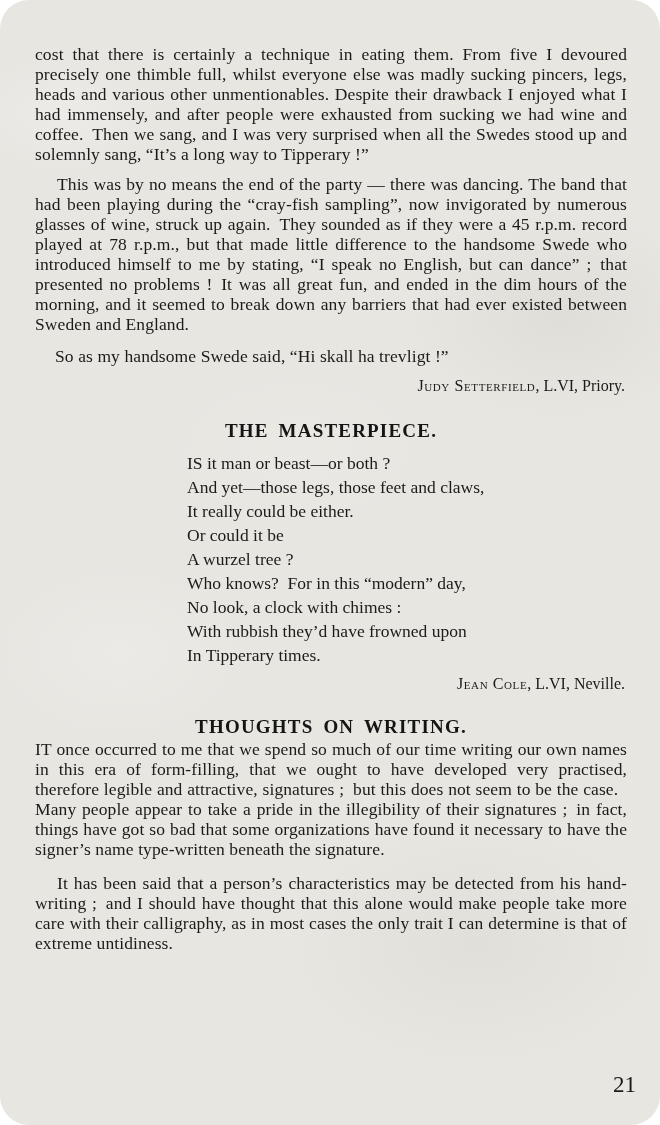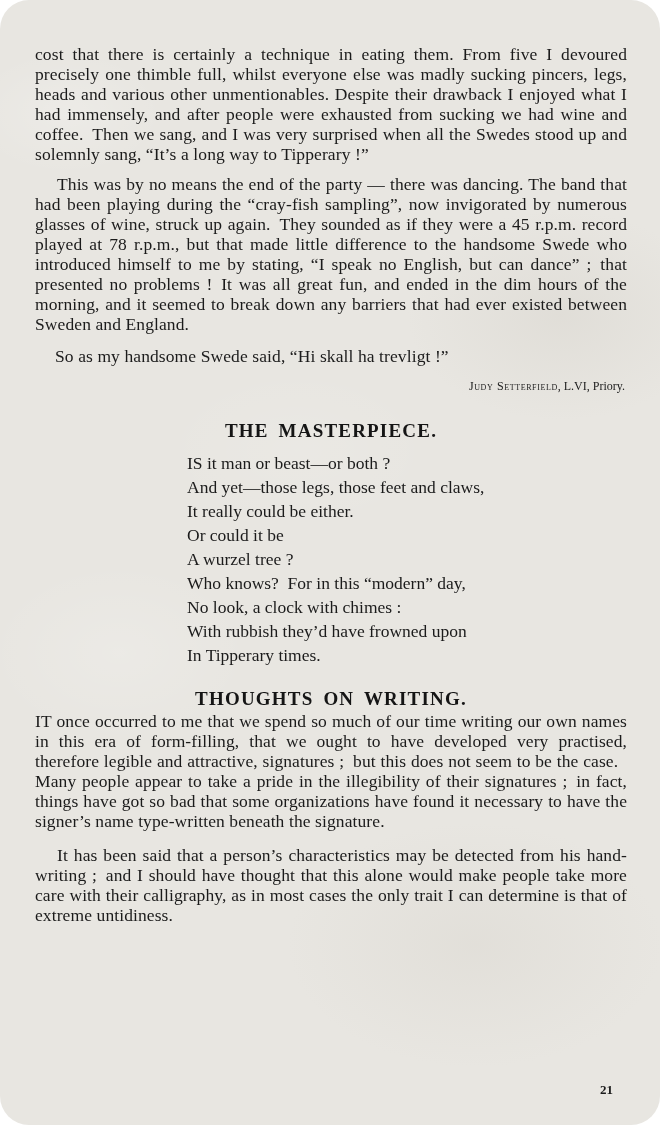--- a/index.html
+++ b/index.html
@@ -32,21 +32,21 @@
     font-size: 17.5px;
     line-height: 20px;
     text-align: justify;
     text-indent: 22px;
     letter-spacing: 0.1px;
   }
   .body-p.noindent { margin-top: 0; text-indent: 0; }
   .body-p.closing { margin-top: 12px; text-indent: 20px; text-align: left; }
   .byline {
     margin-top: 9px;
-    font-size: 12px;
+    font-size: 16px;
     line-height: 22px;
     text-align: right;
     padding-right: 2px;
   }
   .byline .sc {
     font-variant: small-caps;
     letter-spacing: 0.6px;
   }
   .heading {
     margin: 22px 0 0 0;
@@ -65,23 +65,23 @@
     text-align: left;
   }
   .pline { white-space: nowrap; margin-left: 32px; }
   .pline.pind { }
   .poem-byline { margin-top: 6px; }
   .essay-head { margin-top: 20px; }
   .essay-p1 { margin-top: 8px; }
   .essay-p2 { margin-top: 14px; }
   .pageno {
     position: absolute;
-    right: 47px; bottom: 27px;
-    font-size: 13px;
-    font-weight: bold;
+    right: 24px; bottom: 27px;
+    font-size: 23px;
+    font-weight: normal;
     color: #1b1b1b;
   }
 </style>
 </head>
 <body>
 
 <div class="page">
   <div class="content">
 
     <p class="body-p noindent">cost that there is certainly a technique in eating them. From five I devoured precisely one thimble full, whilst everyone else was madly sucking pincers, legs, heads and various other unmentionables. Despite their drawback I enjoyed what I had immensely, and after people were exhausted from sucking we had wine and coffee. Then we sang, and I was very surprised when all the Swedes stood up and solemnly sang, “It’s a long way to Tipperary !”</p>
@@ -97,20 +97,21 @@
       <div class="pline">And yet—those legs, those feet and claws,</div>
       <div class="pline">It really could be either.</div>
       <div class="pline pind">Or could it be</div>
       <div class="pline pind">A wurzel tree ?</div>
       <div class="pline">Who knows? For in this “modern” day,</div>
       <div class="pline">No look, a clock with chimes :</div>
       <div class="pline">With rubbish they’d have frowned upon</div>
       <div class="pline pind">In Tipperary times.</div>
     </div>
 
+    <div class="byline poem-byline"><span class="sc">Jean Cole</span><span>, L.VI, Neville.</span></div>
 
     <h2 class="heading essay-head">THOUGHTS ON WRITING.</h2>
 
     <p class="body-p noindent essay-p1">IT once occurred to me that we spend so much of our time writing our own names in this era of form-filling, that we ought to have developed very practised, therefore legible and attractive, signatures ; but this does not seem to be the case. Many people appear to take a pride in the illegibility of their signatures ; in fact, things have got so bad that some organizations have found it necessary to have the signer’s name type-written beneath the signature.</p>
     <p class="body-p essay-p2">It has been said that a person’s characteristics may be detected from his hand-writing ; and I should have thought that this alone would make people take more care with their calligraphy, as in most cases the only trait I can determine is that of extreme untidiness.</p>
 
   </div>
 
   <div class="pageno">21</div>
 </div>

